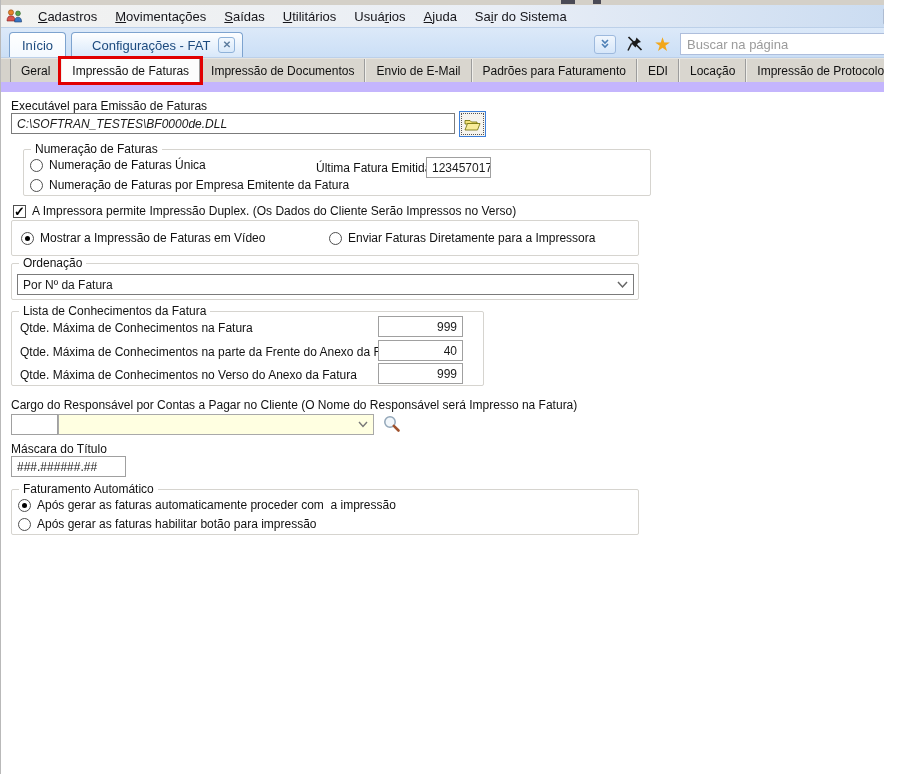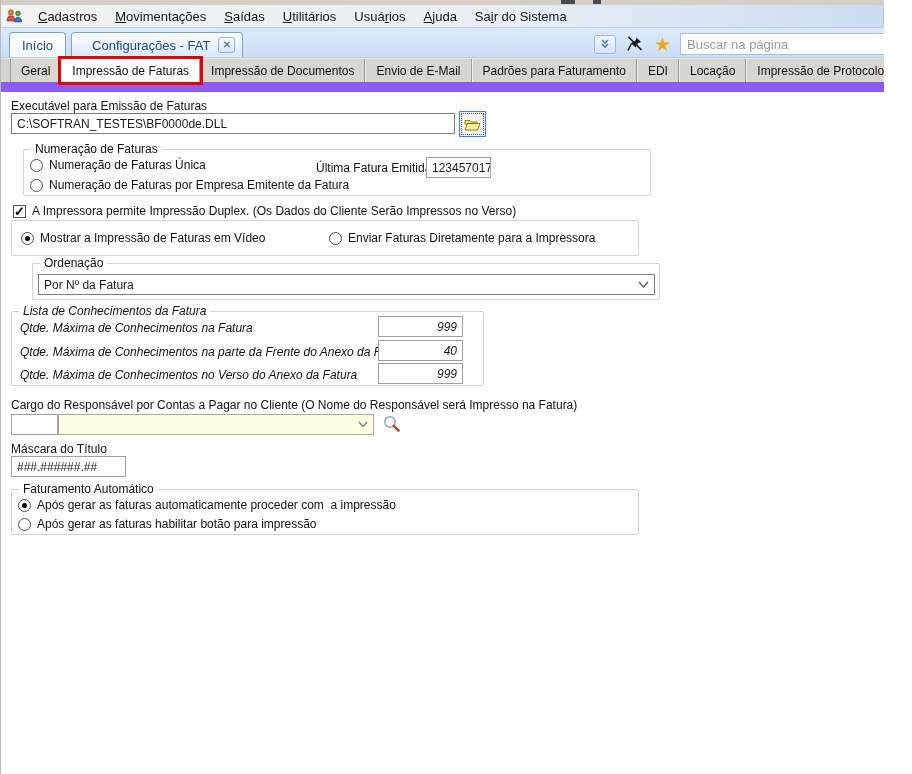--- a/index.html
+++ b/index.html
@@ -1,20 +1,20 @@
 <!DOCTYPE html>
 <html><head>
 <meta charset="utf-8">
 <style>
   * { margin:0; padding:0; box-sizing:border-box; }
   html,body { background:#fff; }
   #app {
     position:relative; width:884px; height:774px; overflow:hidden;
     font-family:"Liberation Sans", sans-serif; font-size:12px; color:#1a1a1a;
-    background:#8b5cf6; border-left:1px solid #b9b9b9;
+    background:#c4b5fd; border-left:1px solid #b9b9b9;
   }
 
   
   .titlebar-strip { position:absolute; left:0; top:0; width:912px; height:5px; background:#d4d0c8; }
   .tb-mark { position:absolute; top:0; height:4px; background:#4a4a55; }
 
   
   .menubar {
     position:absolute; left:0; top:5px; width:912px; height:23px;
     background:linear-gradient(to right,#f2f2f0 0%,#e9eef6 55%,#c9dbf1 100%);
@@ -188,21 +188,21 @@
     <div class="itab">Padrões para Faturamento</div>
     <div class="itab">EDI</div>
     <div class="itab">Locação</div>
     <div class="itab">Impressão de Protocolos</div>
     <div class="itab">Notas Fiscais de Serviço</div>
   </div>
 
   <div class="content">
 
     <span class="lbl" style="left:10px;top:7px;">Executável para Emissão de Faturas</span>
-    <div class="txtbox" style="left:10px;top:21px;width:444px;height:21px;">C:\SOFTRAN_TESTES\BF0000de.DLL</div>
+    <div class="txtbox" style="left:10px;top:21px;width:444px;height:21px;font-style:italic;">C:\SOFTRAN_TESTES\BF0000de.DLL</div>
     <div class="folder-btn" style="left:458px;top:19px;">
       <svg width="17" height="13" viewBox="0 0 17 13">
         <path d="M1 2.5 H6 L7.5 4 H13 V6 H1 Z" fill="#f3e27a" stroke="#6b6b00" stroke-width="0.8"></path>
         <path d="M1 12 L3.5 5.5 H16 L13.5 12 Z" fill="#f8ec9a" stroke="#6b6b00" stroke-width="0.8"></path>
       </svg>
     </div>
 
     <div class="groupbox" style="left:10px;top:57px;width:628px;height:47px;margin-left:12px;">
       <span class="gb-title">Numeração de Faturas</span>
       <div class="radio-row" style="left:6px;top:8px;">
@@ -226,31 +226,31 @@
       <div class="radio-row" style="left:9px;top:10px;">
         <span class="radio checked"></span>
         <span class="ctrl-label">Mostrar a Impressão de Faturas em Vídeo</span>
       </div>
       <div class="radio-row" style="left:317px;top:10px;">
         <span class="radio"></span>
         <span class="ctrl-label">Enviar Faturas Diretamente para a Impressora</span>
       </div>
     </div>
 
-    <div class="groupbox" style="left:10px;top:171px;width:628px;height:37px;margin-left:21px;">
+    <div class="groupbox" style="left:10px;top:171px;width:628px;height:37px;">
       <span class="gb-title">Ordenação</span>
       <div class="combo" style="left:5px;top:10px;width:617px;height:21px;">
         <span>Por Nº da Fatura</span>
         <svg class="chev" width="11" height="8" viewBox="0 0 11 8">
           <polyline points="1,1 5.5,6 10,1" fill="none" stroke="#666" stroke-width="1.5"></polyline>
         </svg>
       </div>
     </div>
 
-    <div class="groupbox" style="left:10px;top:219px;width:473px;height:75px;font-style:italic;">
+    <div class="groupbox" style="left:10px;top:219px;width:473px;height:75px;">
       <span class="gb-title">Lista de Conhecimentos da Fatura</span>
       <span class="lbl" style="left:8px;top:9px;">Qtde. Máxima de Conhecimentos na Fatura</span>
       <div class="txtbox gray right" style="left:366px;top:4px;width:85px;height:21px;">999</div>
       <span class="lbl" style="left:8px;top:33px;">Qtde. Máxima de Conhecimentos na parte da Frente do Anexo da Fatura</span>
       <div class="txtbox gray right" style="left:366px;top:28px;width:85px;height:21px;">40</div>
       <span class="lbl" style="left:8px;top:56px;">Qtde. Máxima de Conhecimentos no Verso do Anexo da Fatura</span>
       <div class="txtbox gray right" style="left:366px;top:51px;width:85px;height:21px;">999</div>
     </div>
 
     <span class="lbl" style="left:10px;top:306px;">Cargo do Responsável por Contas a Pagar no Cliente (O Nome do Responsável será Impresso na Fatura)</span>

